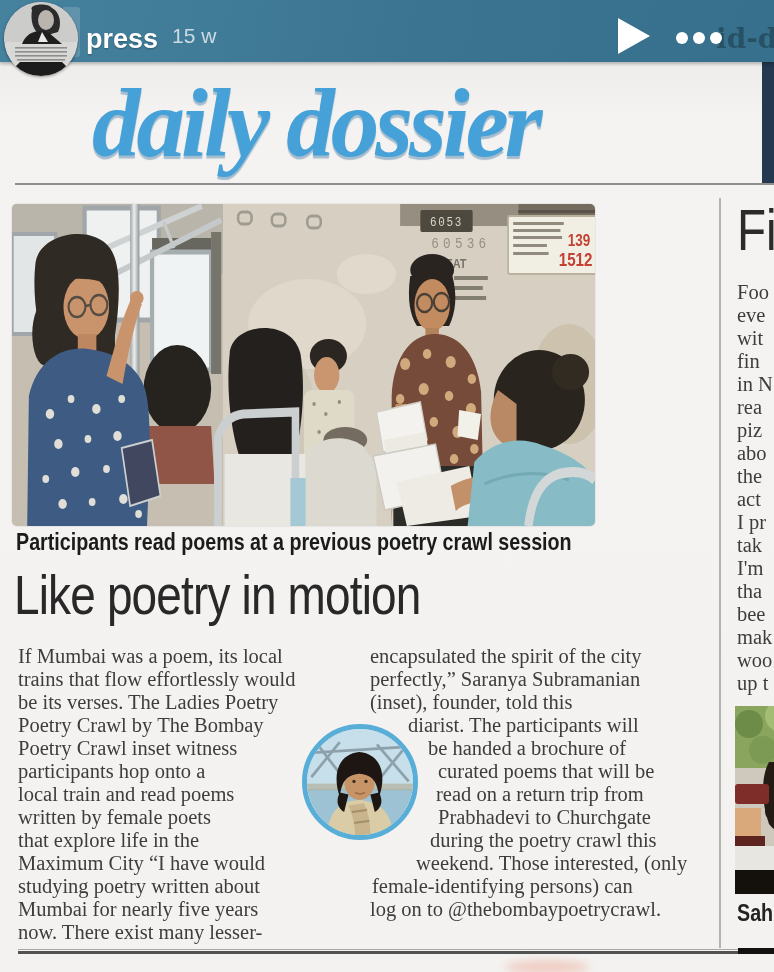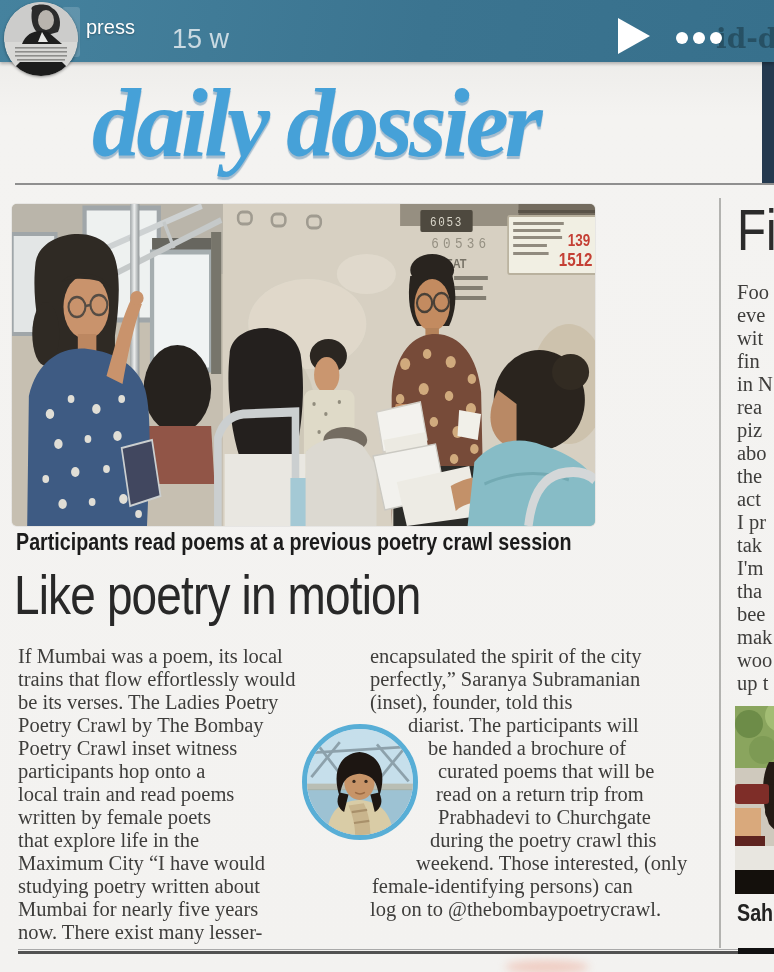--- a/index.html
+++ b/index.html
@@ -8,23 +8,23 @@
         font-family:"Liberation Sans",sans-serif;}
 
   
   .story-bar{position:absolute;top:0;left:0;width:774px;height:62px;
              background:linear-gradient(100deg,#45829e 0%,#3b7490 55%,#37708c 100%);
              box-shadow:0 2px 3px rgba(0,0,0,.25);z-index:30;}
   .light-strip{position:absolute;left:62px;top:7px;width:18px;height:50px;
                background:rgba(255,255,255,.16);border-radius:3px;}
   .avatar{position:absolute;left:4px;top:2px;width:74px;height:74px;border-radius:50%;
           overflow:hidden;z-index:40;box-shadow:0 1px 3px rgba(0,0,0,.4);}
-  .username{position:absolute;left:86px;top:16px;font-size:20px;font-weight:normal;color:#fff;
+  .username{position:absolute;left:86px;top:24px;font-size:27px;font-weight:bold;color:#fff;
             text-shadow:0 1px 2px rgba(0,0,0,.3);}
-  .timestamp{position:absolute;left:172px;top:24px;font-size:27px;color:rgba(255,255,255,.72);}
+  .timestamp{position:absolute;left:172px;top:24px;font-size:21px;color:rgba(255,255,255,.72);}
   .watermark{position:absolute;left:716px;top:22px;font-size:28px;font-weight:bold;
              font-family:"DejaVu Serif",serif;color:rgba(26,55,68,.55);z-index:31;white-space:nowrap;}
   .play-btn{position:absolute;left:612px;top:16px;width:40px;height:40px;z-index:33;cursor:pointer;}
   .more-btn{position:absolute;left:676px;top:31px;width:52px;height:13px;z-index:33;cursor:pointer;
             display:flex;gap:5px;align-items:center;}
   .more-btn span{width:12px;height:12px;border-radius:50%;background:#fff;display:block;}
 
   
   .navy-band{position:absolute;left:762px;top:62px;width:12px;height:122px;background:#24394f;}
   .masthead{position:absolute;left:80px;top:56px;margin:12px;font-family:Liberation Serif, serif;

